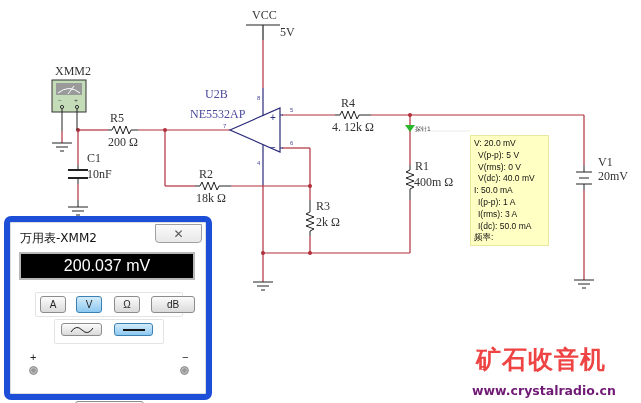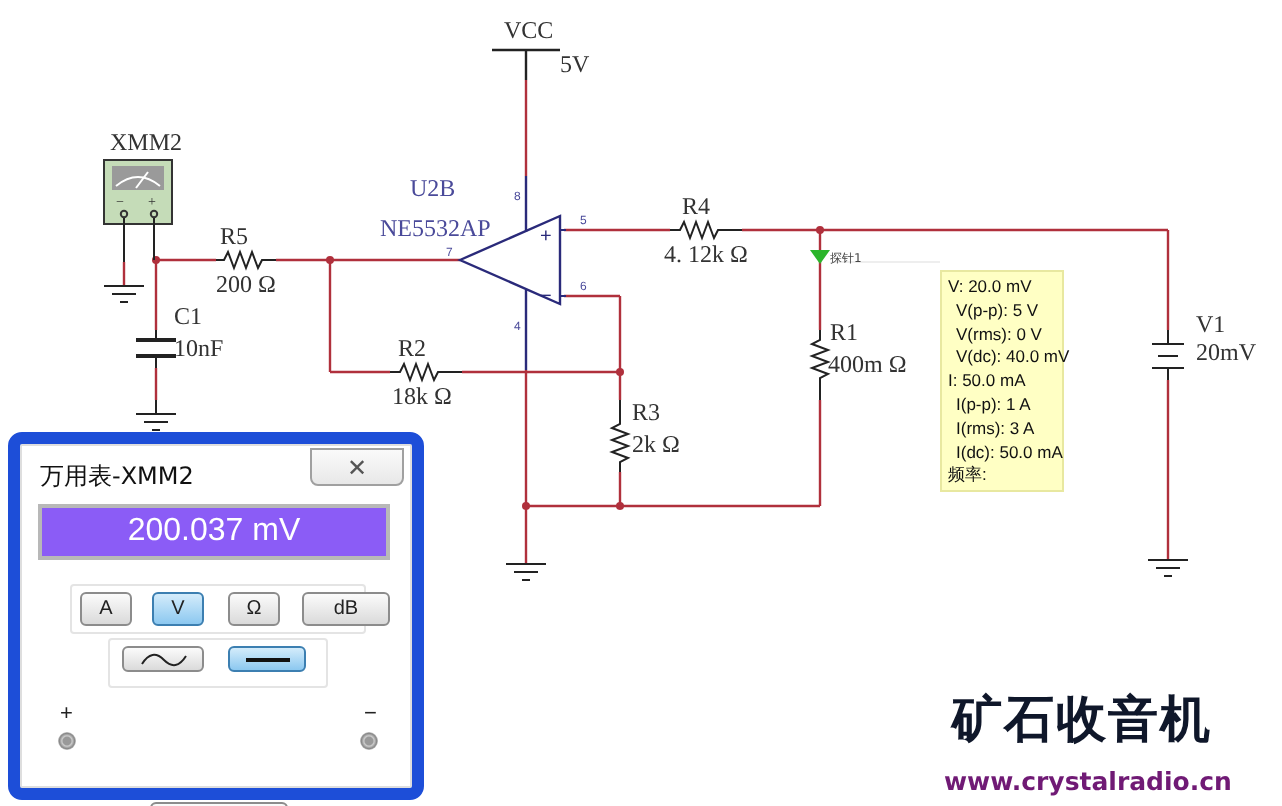--- a/index.html
+++ b/index.html
@@ -1,33 +1,33 @@
 <!DOCTYPE html>
 <html><head>
 <meta charset="utf-8">
 <style>
   html,body{margin:0;padding:0;}
   body{width:641px;height:403px;position:relative;background:#fff;overflow:hidden;font-family:"Liberation Serif",serif;}
   #schem{position:absolute;left:0;top:0;}
   .lbl{font-family:"Liberation Serif",serif;font-size:12px;fill:#333;}
   .blue{fill:#4a4a9a;}
   .pin{font-family:"Liberation Sans",sans-serif;font-size:6px;fill:#4a4a9a;}
-  .probe{position:absolute;left:470px;top:135px;width:62px;height:111px;background:#ffffc4;border:1px solid #e8e8a0;font-family:"Liberation Sans",sans-serif;font-size:8.5px;line-height:11.8px;color:#111;padding:2px 3px;box-sizing:border-box;}
+  .probe{position:absolute;left:470px;top:135px;width:79px;height:111px;background:#ffffc4;border:1px solid #e8e8a0;font-family:"Liberation Sans",sans-serif;font-size:8.5px;line-height:11.8px;color:#111;padding:2px 3px;box-sizing:border-box;}
   .probe div{white-space:nowrap;}
   .probe .ind{padding-left:4px;}
   .mm{position:absolute;left:4px;top:216px;width:196px;height:172px;background:#fff;border:6px solid #1d4ed8;border-radius:7px;box-shadow:0 0 0 1px #dedede inset;}
   .mm-title{position:absolute;left:10px;top:8px;font-family:"DejaVu Sans",sans-serif;font-size:12px;color:#111;}
   .mm-close{position:absolute;left:145px;top:2px;width:45px;height:17px;border:1px solid #a0a0a0;border-radius:0 0 4px 4px;background:linear-gradient(#fafafa,#e8e8e8);display:flex;align-items:center;justify-content:center;font-family:"DejaVu Sans",sans-serif;font-size:12px;color:#555;}
-  .mm-display{position:absolute;left:9px;top:30px;width:176px;height:28px;background:#8b5cf6;border:2px solid #b8b8b8;box-sizing:border-box;color:#fff;font-family:"Liberation Sans",sans-serif;font-size:16px;text-align:center;line-height:24px;}
+  .mm-display{position:absolute;left:9px;top:30px;width:176px;height:28px;background:#000000;border:2px solid #b8b8b8;box-sizing:border-box;color:#fff;font-family:"Liberation Sans",sans-serif;font-size:16px;text-align:center;line-height:24px;}
   .mm-group{position:absolute;border:1px solid #e4e4e4;border-radius:2px;}
   .btn{position:absolute;height:17px;border:1px solid #8c8c8c;border-radius:3px;background:linear-gradient(#fbfbfb,#dadada);font-family:"Liberation Sans",sans-serif;font-size:10px;color:#222;display:flex;align-items:center;justify-content:center;box-sizing:border-box;}
   .btn.on{background:linear-gradient(#d4ecfb,#8cc8f0);border-color:#3c7fb1;}
   .term{position:absolute;width:9px;height:9px;border-radius:50%;background:radial-gradient(circle,#999 30%,#ccc 40%,#888 60%,#ddd 75%);}
   .sign{position:absolute;font-family:"Liberation Sans",sans-serif;font-size:11px;color:#222;}
-  .logo{position:absolute;left:476px;top:343px;font-family:"DejaVu Sans",sans-serif;font-weight:bold;font-size:25px;color:#0f172a;letter-spacing:1px;}
+  .logo{position:absolute;left:476px;top:343px;font-family:"DejaVu Sans",sans-serif;font-weight:bold;font-size:25px;color:#ef4444;letter-spacing:1px;}
   .url{position:absolute;left:472px;top:383px;font-family:"DejaVu Sans",sans-serif;font-weight:bold;font-size:12.5px;color:#701a75;}
 </style>
 </head>
 <body>
 
 <svg id="schem" width="641" height="403" viewBox="0 0 641 403">
 
   <g stroke="#b0303c" stroke-width="1.2" fill="none">
     <line x1="78" y1="131" x2="78" y2="165"></line>
     <line x1="78" y1="184" x2="78" y2="200"></line>

